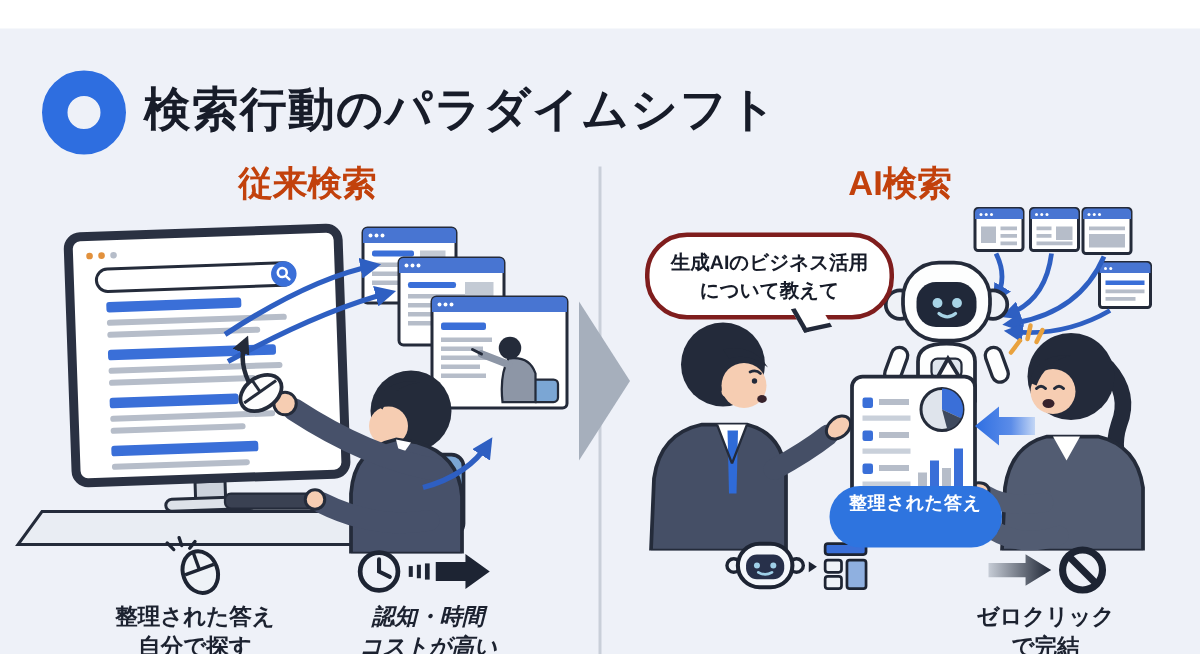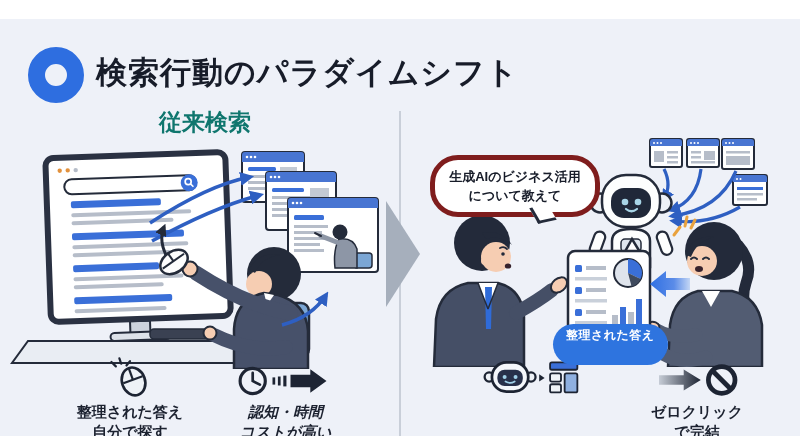--- a/index.html
+++ b/index.html
@@ -1,45 +1,46 @@
 <!DOCTYPE html>
 <html><head>
 <meta charset="utf-8">
 <style>
   html,body{margin:0;padding:0;}
   body{font-family:"Liberation Sans","DejaVu Sans",sans-serif;}
   .stage{position:relative;width:800px;height:436px;background:#eef1f8;overflow:hidden;margin-top:19px;}
   .logo{position:absolute;left:28px;top:28px;width:56px;height:56px;border:17px solid #2e6ee0;border-radius:50%;box-sizing:border-box;}
   .title{position:absolute;left:96px;top:33px;font-size:31px;font-weight:900;color:#171c29;letter-spacing:1px;}
-  .heading{position:absolute;top:88px;font-size:23px;font-weight:900;color:#0f766e;text-align:center;}
+  .heading{position:absolute;top:88px;font-size:23px;font-weight:900;color:#c2410c;text-align:center;}
   .heading.left{left:105px;width:200px;}
   .heading.right{left:500px;width:200px;}
   .divider{position:absolute;left:399px;top:92px;width:2px;height:330px;background:#c9cfd9;}
   .shift-arrow{position:absolute;left:386px;top:182px;width:0;height:0;border-top:53px solid transparent;border-bottom:53px solid transparent;border-left:34px solid #a6afbc;}
   .art{position:absolute;}
-  .bubble{position:absolute;left:430px;top:136px;width:160px;height:52px;background:#fff;border:5px solid #7f1d1d;border-radius:28px;display:flex;align-items:center;justify-content:center;text-align:center;font-size:13px;font-weight:800;line-height:1.5;color:#171c29;white-space:pre-line;z-index:3;}
+  .bubble{position:absolute;left:430px;top:136px;width:160px;height:52px;background:#fff;border:3px solid #7f1d1d;border-radius:28px;display:flex;align-items:center;justify-content:center;text-align:center;font-size:13px;font-weight:800;line-height:1.5;color:#171c29;white-space:pre-line;z-index:3;}
   .bubble::after{content:'';position:absolute;left:62%;bottom:-11px;width:15px;height:15px;background:#fff;border-right:3px solid #232a3a;border-bottom:3px solid #232a3a;transform:rotate(60deg) skewX(-18deg);}
   .badge{position:absolute;left:553px;top:305px;background:#2e74df;color:#fff;font-size:12px;font-weight:800;padding:3px 13px 21px;border-radius:999px;letter-spacing:.5px;z-index:3;}
   .point{position:absolute;top:336px;text-align:center;}
   .point .ic{height:44px;display:flex;align-items:flex-end;justify-content:center;}
   .caption{margin-top:3px;font-size:15px;font-weight:800;line-height:1.3;color:#1c2230;white-space:pre-line;}
   .p1{left:55px;width:150px;}
   .p2{left:208px;width:155px;font-style:italic;}
   .p3{left:448px;width:165px;}
   .p4{left:622px;width:150px;}
 </style>
 </head>
 <body>
 
 <div class="stage">
 
   <div class="logo"></div>
   <div class="title">検索行動のパラダイムシフト</div>
 
   <div class="heading left">従来検索</div>
+  <div class="heading right">AI検索</div>
 
   <div class="divider"></div>
   <div class="shift-arrow"></div>
 
   <svg class="art" style="left:10px;top:112px;width:380px;height:238px" viewBox="0 0 380 238">
     <defs>
       <marker id="ahb" viewBox="0 0 10 10" refX="7" refY="5" markerWidth="4" markerHeight="4" orient="auto">
           <path d="M0 0 L10 5 L0 10 Z" fill="#2e5fc2"></path>
         </marker>
       <marker id="ahd" viewBox="0 0 10 10" refX="7" refY="5" markerWidth="4" markerHeight="4" orient="auto">

